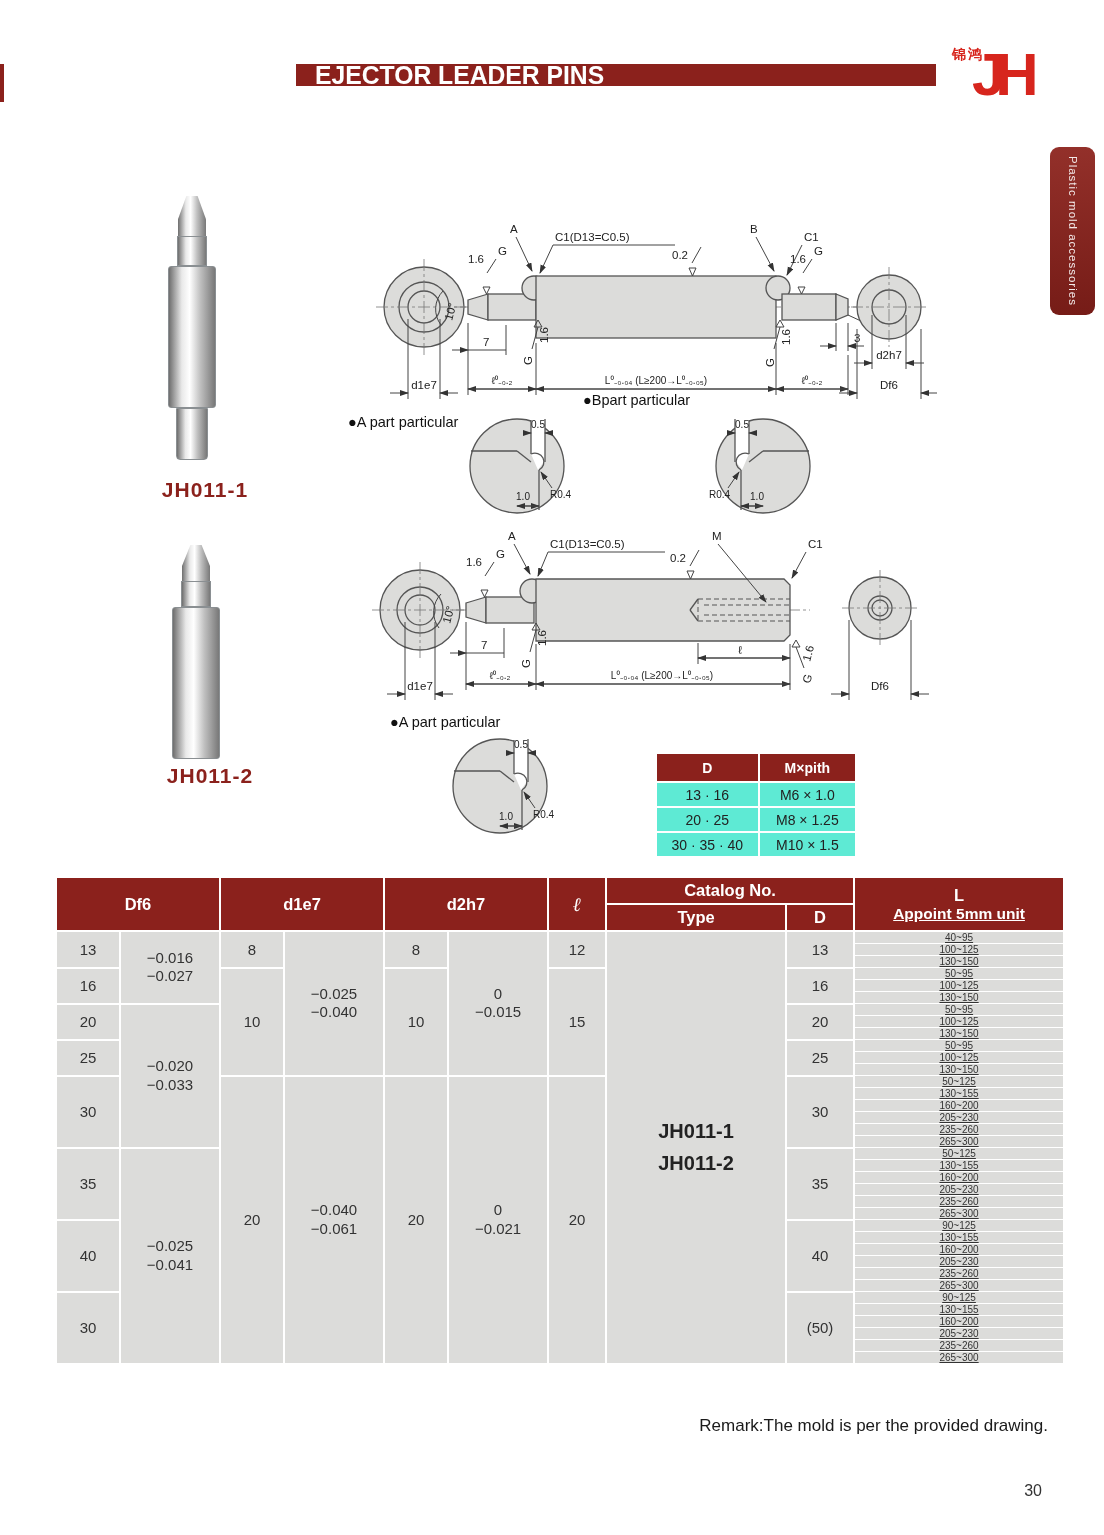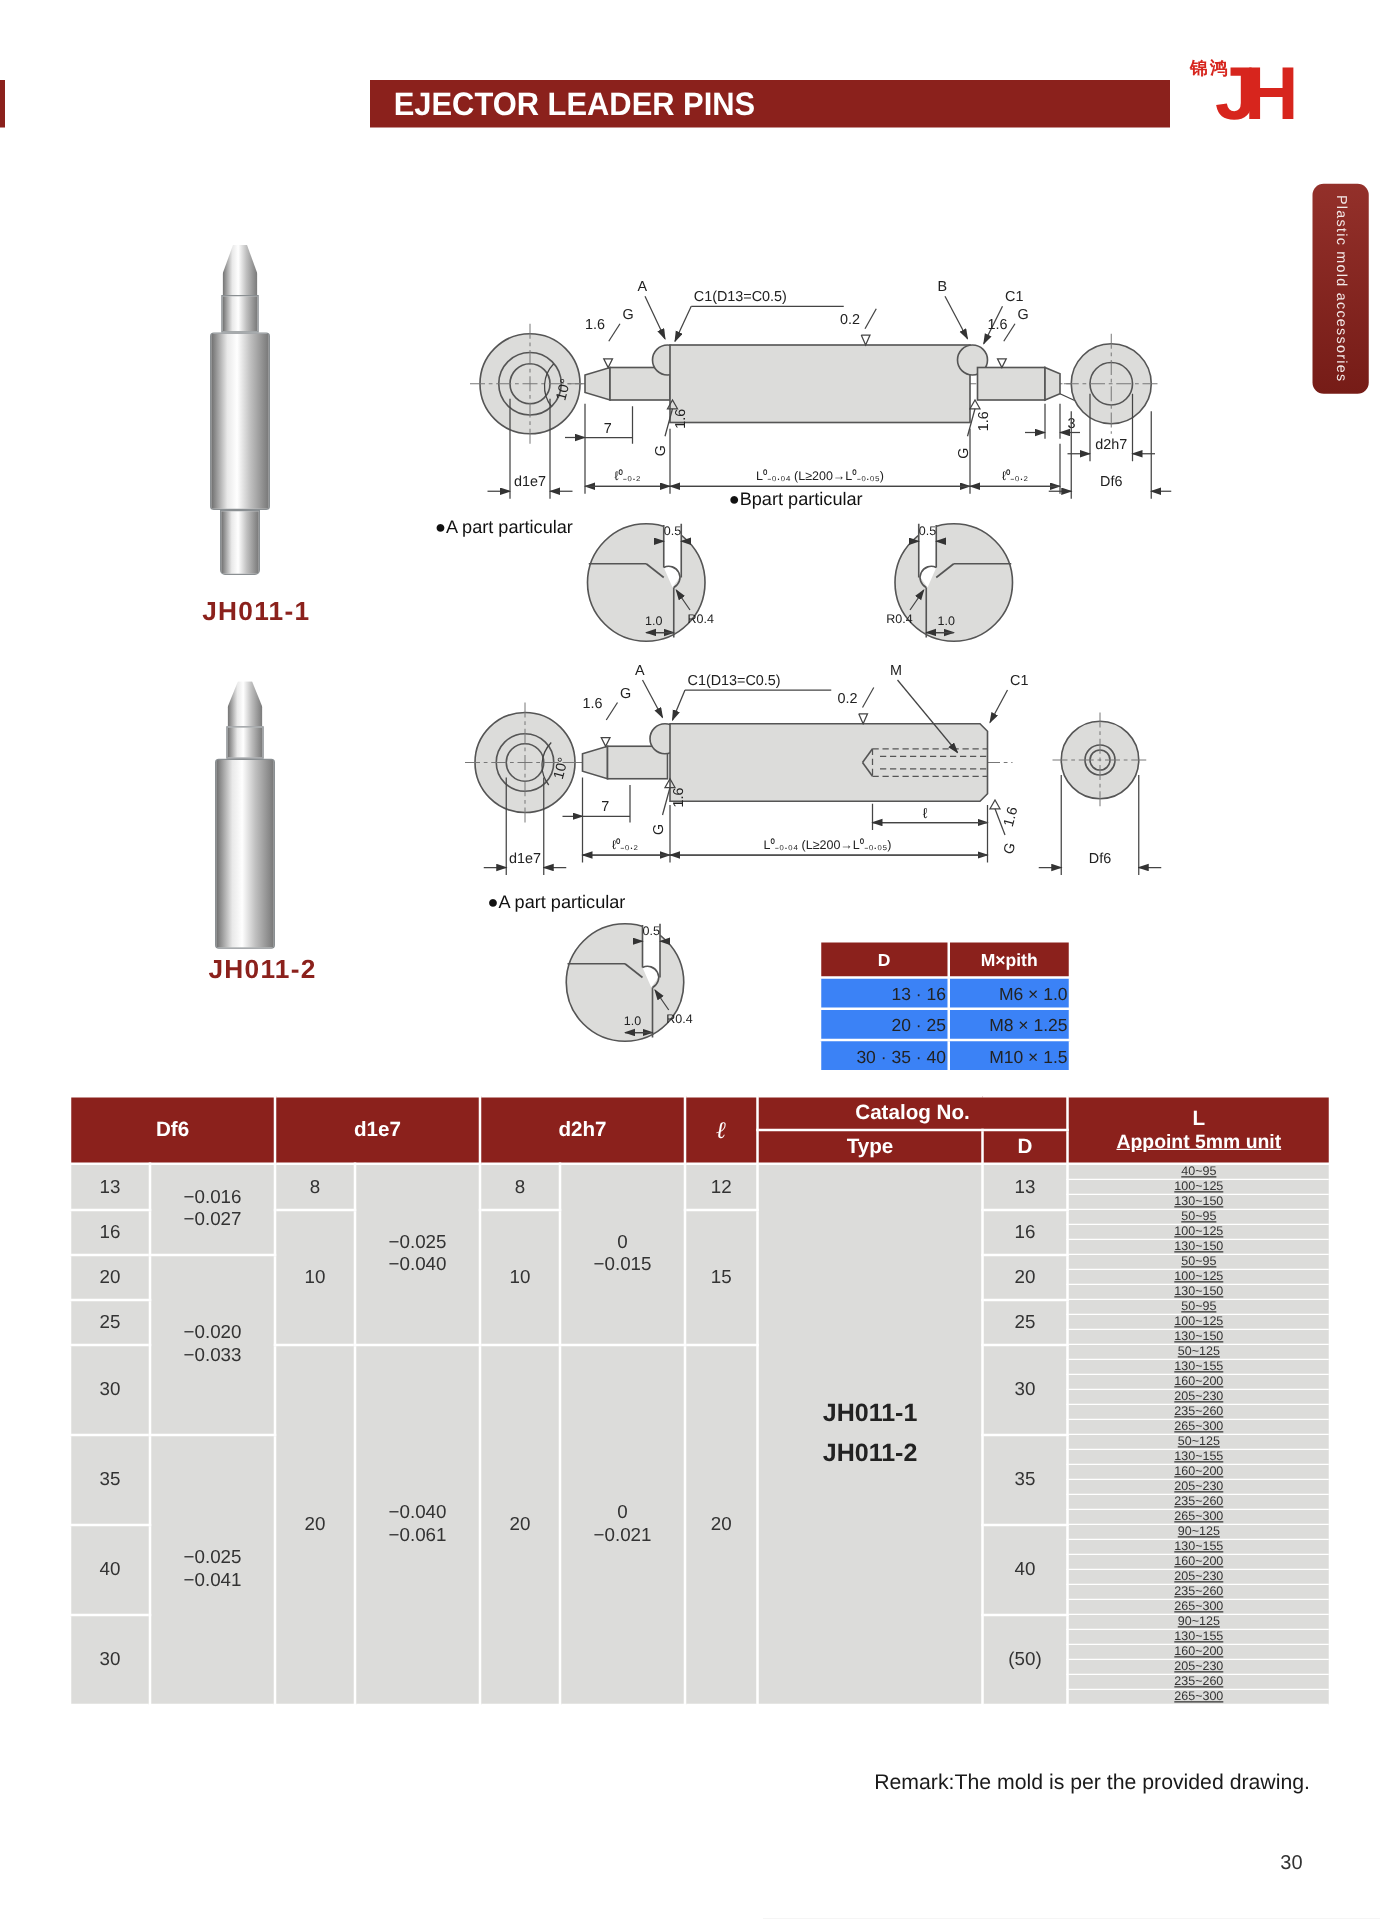--- a/index.html
+++ b/index.html
@@ -1,20 +1,20 @@
 <!DOCTYPE html>
 <html><head>
 <meta charset="utf-8">
 <style>
   html,body{margin:0;padding:0;background:#e8e8e8;font-family:"Liberation Sans",sans-serif;}
   #page{position:relative;width:1104px;height:1535px;background:#ffffff;overflow:hidden;margin:0 auto;}
   .abs{position:absolute;}
   
   #left-sliver{left:0;top:64px;width:4px;height:38px;background:#8b211c;}
-  #banner{left:296px;top:64px;width:640px;height:38px;background:#8b211c;display:flex;align-items:center;}
+  #banner{left:296px;top:64px;width:640px;height:22px;background:#8b211c;display:flex;align-items:center;}
   #banner .t{color:#fff;font-weight:bold;font-size:26px;letter-spacing:0px;padding-left:20px;transform:scaleX(.95);transform-origin:left;}
   #logo{left:946px;top:42px;width:130px;height:70px;}
   #logo .cn{position:absolute;left:6px;top:4px;font-size:14px;font-weight:bold;color:#d7251d;letter-spacing:2px;}
   #logo .jh{position:absolute;left:26px;top:0px;font-size:60px;font-weight:900;color:#d7251d;letter-spacing:-10px;line-height:1.1;}
   #side-tab{left:1050px;top:147px;width:45px;height:168px;background:linear-gradient(180deg,#93302a,#761c17);border-radius:9px;
     display:flex;align-items:center;justify-content:center;}
   #side-tab .vt{writing-mode:vertical-rl;color:#f3e9e8;font-size:11.5px;letter-spacing:1px;}
   
   .pin{display:flex;flex-direction:column;align-items:center;}
   .metal{background:linear-gradient(90deg,#6e6e6e 0%,#e9e9e9 28%,#ffffff 45%,#c0c0c0 68%,#787878 100%);border:1px solid #8a8f92;}
@@ -28,21 +28,21 @@
   svg .ln{stroke:#444;stroke-width:1;fill:none;}
   svg .pf{stroke:#555;stroke-width:1.3;fill:none;}
   svg .fill{fill:#dcdcda;}
   svg .cl{stroke:#777;stroke-width:.8;stroke-dasharray:12 3 3 3;fill:none;}
   svg .hid{stroke:#555;stroke-width:1;stroke-dasharray:5 3;fill:none;}
   svg .small{font-size:10px;}
   .part-label{font-size:14.5px;color:#111;}
   
   #thread-table{left:655px;top:752px;width:202px;border-collapse:collapse;}
   #thread-table th{background:#8b211c;color:#fff;font-size:14px;font-weight:bold;height:25px;border:2px solid #fff;}
-  #thread-table td{background:#3b82f6;color:#222;font-size:14px;text-align:right;height:21px;border:2px solid #fff;}
+  #thread-table td{background:#5eead4;color:#222;font-size:14px;text-align:center;height:21px;border:2px solid #fff;}
   
   #spec-table{left:55px;top:876px;width:1008px;border-collapse:collapse;table-layout:fixed;}
   #spec-table th{background:#8b211c;color:#fff;font-size:16.5px;font-weight:bold;border:2px solid #fff;padding:1px 0;height:23px;}
   #spec-table th.ell-h{font-size:19px;font-style:italic;font-family:"DejaVu Serif",serif;}
   #spec-table td{background:#dcdcda;color:#333;text-align:center;border:2px solid #fff;padding:0;}
   #spec-table td.sz{font-size:15px;}
   #spec-table td.tol{font-size:15px;white-space:pre-line;line-height:1.25;}
   #spec-table td.typ{font-size:20px;font-weight:bold;white-space:pre-line;line-height:1.6;color:#222;}
   #spec-table td.dcol{font-size:15px;}
   #spec-table td.l{font-size:10px;height:11px;line-height:1;border-top-width:1px;border-bottom-width:1px;text-decoration:underline;}

